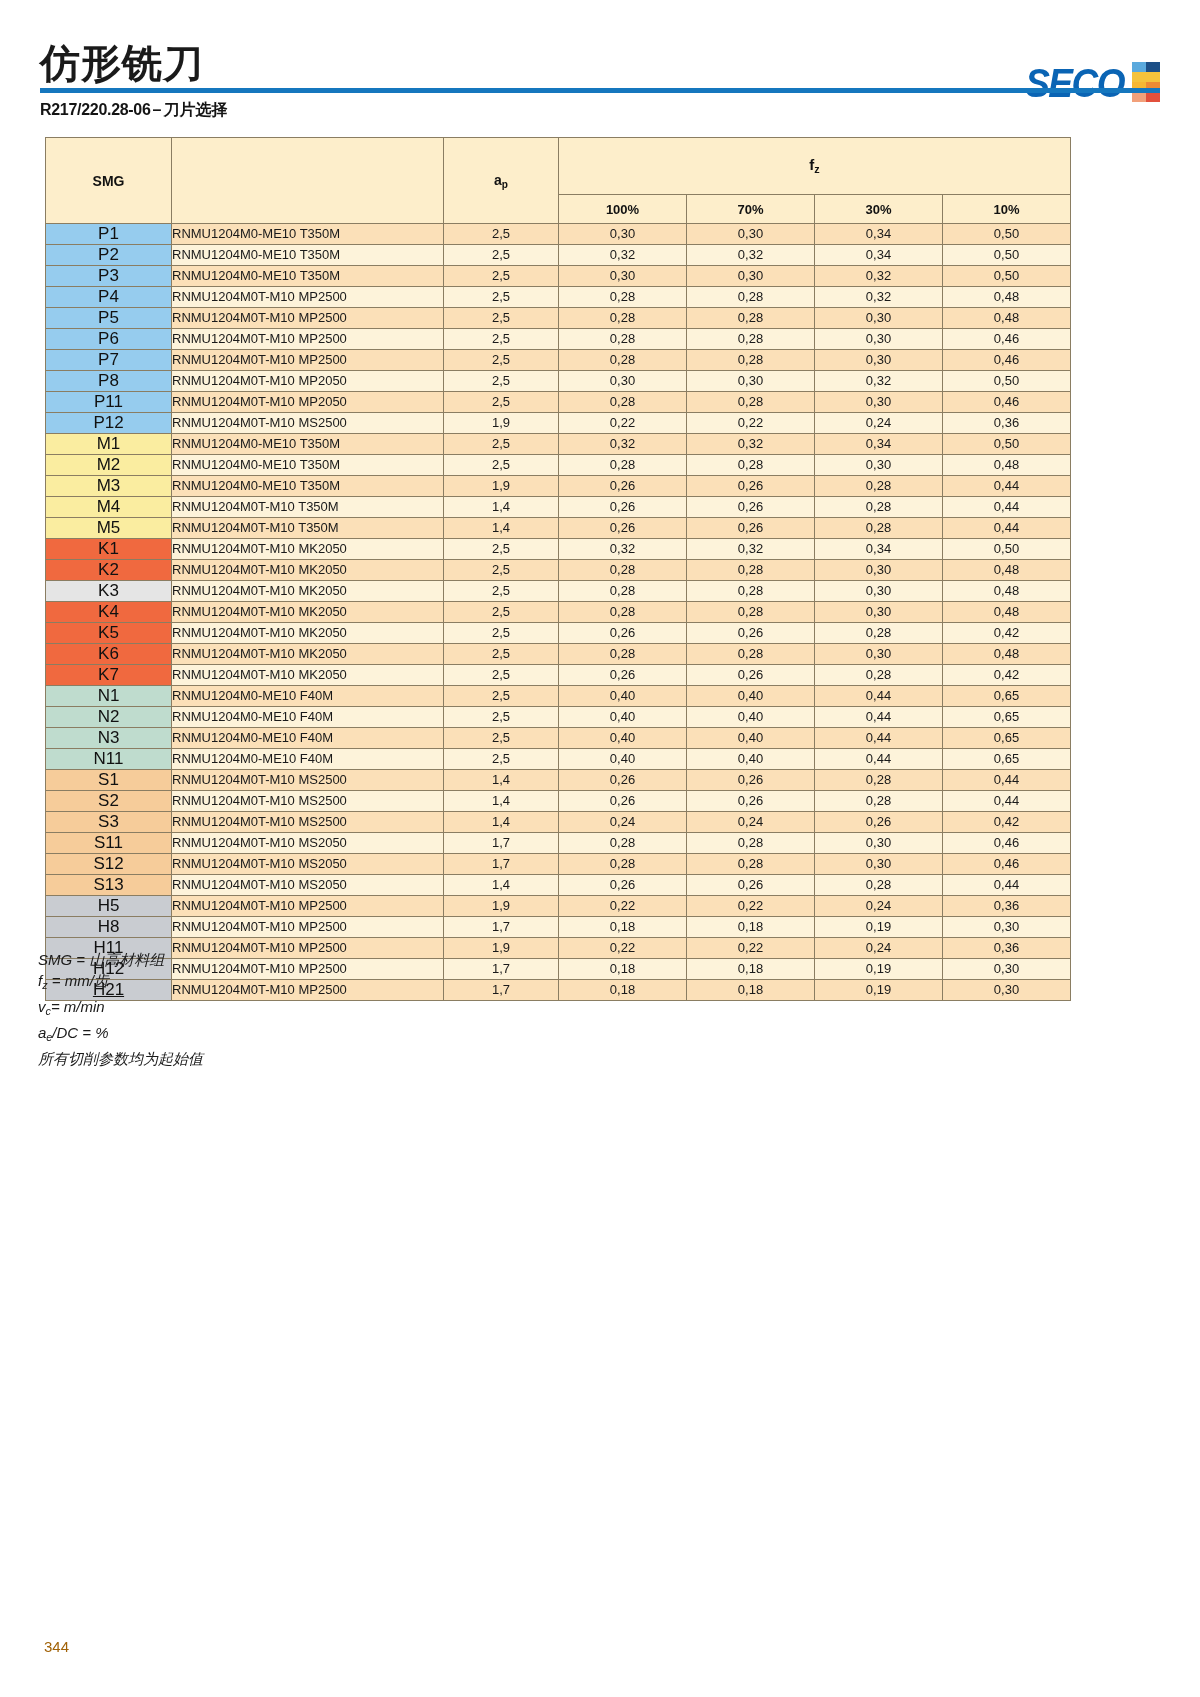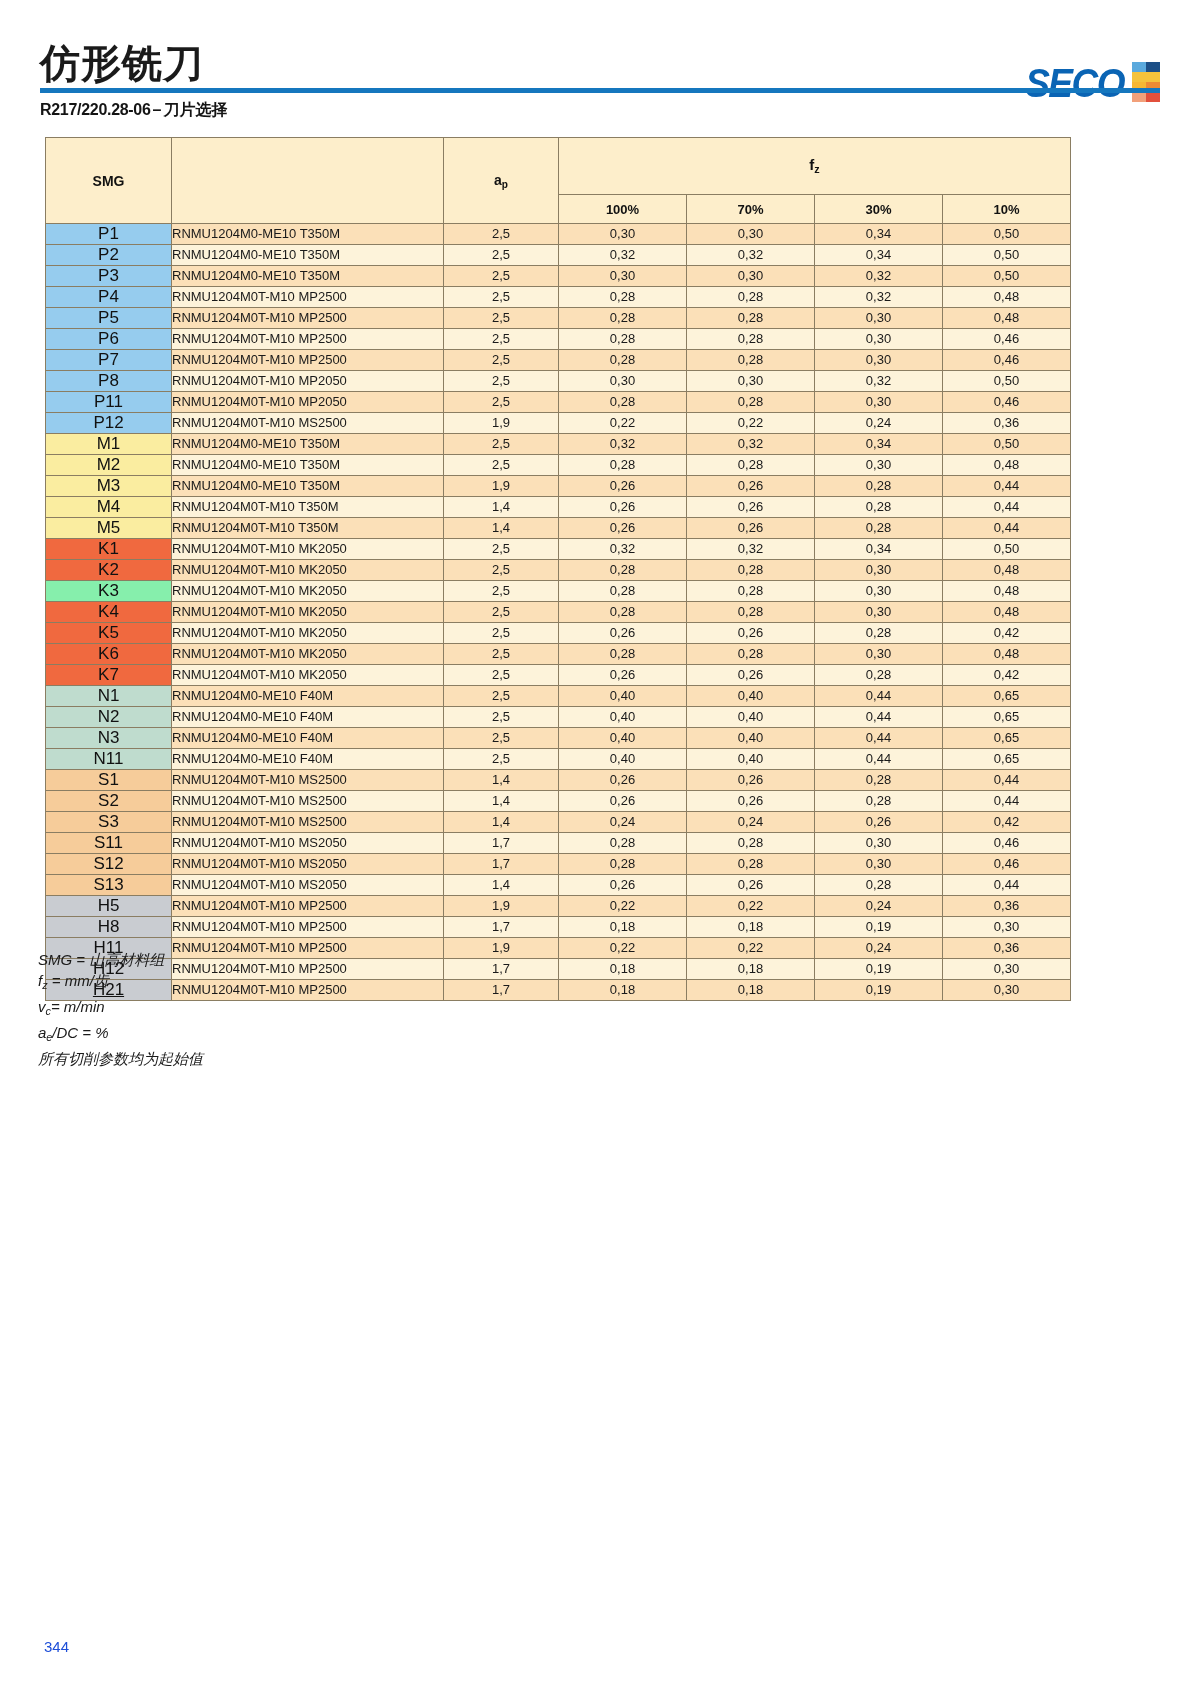--- a/index.html
+++ b/index.html
@@ -142,21 +142,21 @@
     line-height: 21px;
     color: #1a1a1a;
   }
   .footnotes div { white-space: nowrap; font-style: italic; }
 
   .page-number {
     position: absolute;
     left: 44px;
     top: 1638px;
     font-size: 15px;
-    color: #1d4ed8;
+    color: #a16207;
   }
 </style>
 </head>
 <body>
 
 <div class="page-header">
   <div class="doc-title">仿形铣刀</div>
 
   <div class="brand-logo">
     <span class="brand-wordmark">SECO</span>
@@ -357,21 +357,21 @@
       <tr class="stripe-a">
         <td class="smg-cell" style="background: rgb(240, 105, 63);">K2</td>
         <td class="ins-cell data">RNMU1204M0T-M10 MK2050</td>
         <td class="data">2,5</td>
         <td class="data">0,28</td>
         <td class="data">0,28</td>
         <td class="data">0,30</td>
         <td class="data">0,48</td>
       </tr>
       <tr class="stripe-b">
-        <td class="smg-cell" style="background: #86efac; margin-left: 24px;">K3</td>
+        <td class="smg-cell" style="background: #e5e5e5; margin-left: 24px;">K3</td>
         <td class="ins-cell data">RNMU1204M0T-M10 MK2050</td>
         <td class="data">2,5</td>
         <td class="data">0,28</td>
         <td class="data">0,28</td>
         <td class="data">0,30</td>
         <td class="data">0,48</td>
       </tr>
       <tr class="stripe-a">
         <td class="smg-cell" style="background: rgb(240, 105, 63);">K4</td>
         <td class="ins-cell data">RNMU1204M0T-M10 MK2050</td>

